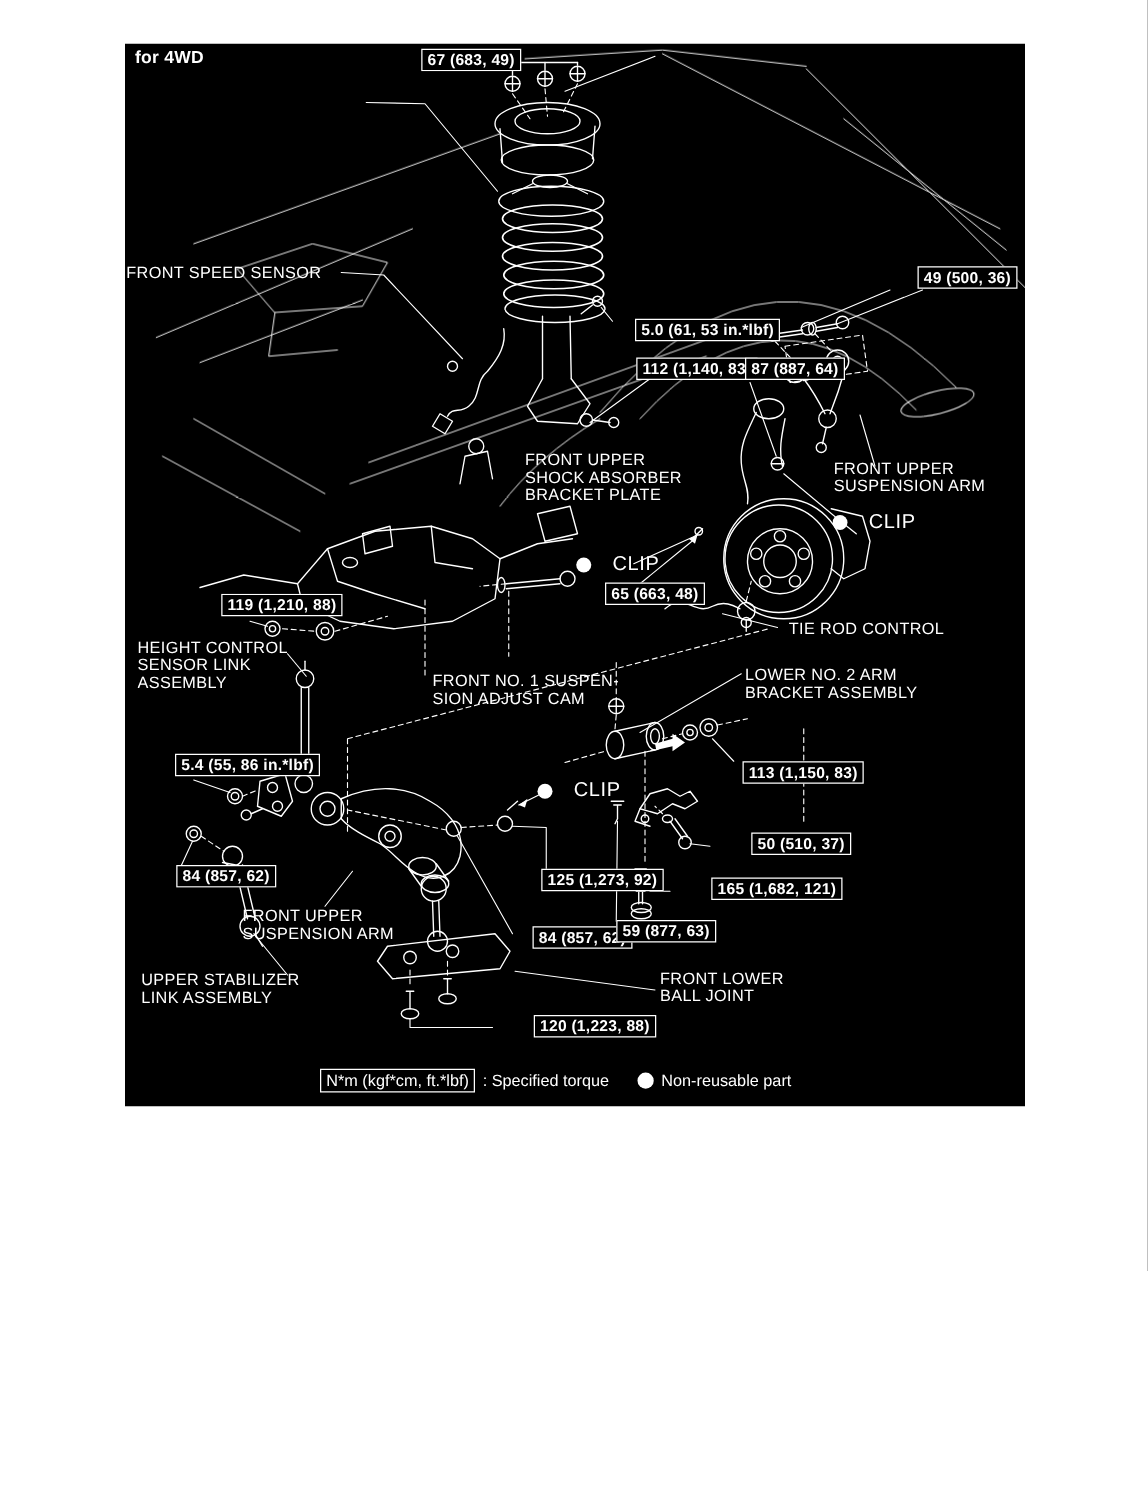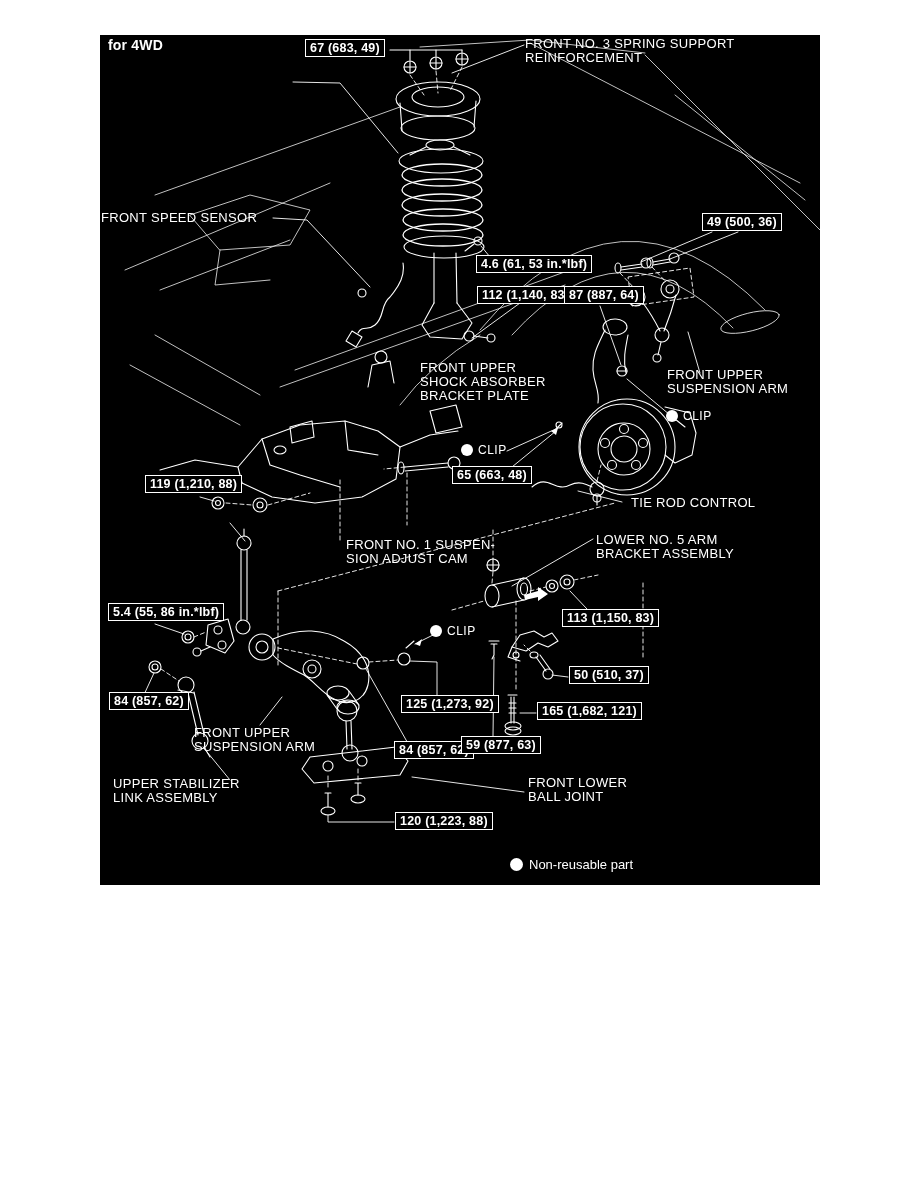--- a/index.html
+++ b/index.html
@@ -16,25 +16,25 @@
     position:absolute;left:8px;top:2px;font-size:14px;font-weight:bold;
     letter-spacing:.2px;white-space:pre-line;
   }
   .plabel{
     position:absolute;font-size:13px;line-height:14px;letter-spacing:.3px;
     white-space:pre-line;color:#fff;
   }
   .tbox{
     position:absolute;font-size:12.5px;font-weight:bold;line-height:14px;
     border:1.5px solid #fff;padding:1px 4px;background:#000;color:#fff;
-    white-space:nowrap;letter-spacing:.2px;
+    white-space:nowrap;letter-spacing:.2px;margin-left:32px;
   }
   .clip{
-    position:absolute;display:flex;align-items:center;gap:5px;
-    font-size:12px;letter-spacing:.5px;color:#fff;
+    position:absolute;display:flex;align-items:center;gap:17px;
+    font-size:16px;letter-spacing:.5px;color:#fff;
   }
   .dot{width:12px;height:12px;border-radius:50%;background:#fff;flex:0 0 auto;}
   .legend{
     position:absolute;display:flex;align-items:center;gap:6px;
     font-size:13px;color:#fff;white-space:nowrap;
   }
   .legend .lbox{border:1.5px solid #fff;padding:1px 4px;}
   .legend .dot{width:13px;height:13px;}
 </style>
 </head>
@@ -292,32 +292,33 @@
         <path d="M130,745 L103,712"></path>
         <path d="M160,690 L182,662"></path>
         <path d="M333,600 L315,609"></path>
         <polygon points="315,609 322,604 320,611" fill="#fff" stroke="none"></polygon>
         <polygon points="458,393 451,396 456,400" fill="#fff" stroke="none"></polygon>
       </g>
     </svg>
 
     <div class="variant">for 4WD</div>
 
-    <div class="plabel" style="left:425px;top:2px">FRONT NO. 3 SPRING SUPPORT
-REINFORCEMENT</div>
     <div class="plabel" style="left:1px;top:176px">FRONT SPEED SENSOR</div>
     <div class="plabel" style="left:320px;top:326px">FRONT UPPER
 SHOCK ABSORBER
 BRACKET PLATE</div>
     <div class="plabel" style="left:567px;top:333px">FRONT UPPER
 SUSPENSION ARM</div>
     <div class="plabel" style="left:531px;top:461px">TIE ROD CONTROL</div>
+    <div class="plabel" style="left:10px;top:476px">HEIGHT CONTROL
+SENSOR LINK
+ASSEMBLY</div>
     <div class="plabel" style="left:246px;top:503px">FRONT NO. 1 SUSPEN-
 SION ADJUST CAM</div>
-    <div class="plabel" style="left:496px;top:498px">LOWER NO. 5 ARM
+    <div class="plabel" style="left:496px;top:498px">LOWER NO. 2 ARM
 BRACKET ASSEMBLY</div>
     <div class="plabel" style="left:94px;top:691px">FRONT UPPER
 SUSPENSION ARM</div>
     <div class="plabel" style="left:13px;top:742px">UPPER STABILIZER
 LINK ASSEMBLY</div>
     <div class="plabel" style="left:428px;top:741px">FRONT LOWER
 BALL JOINT</div>
 
     <div class="clip" style="left:566px;top:374px">
       <span class="dot"></span>
@@ -327,34 +328,38 @@
       <span class="dot"></span>
       <span>CLIP</span>
     </div>
     <div class="clip" style="left:330px;top:589px">
       <span class="dot"></span>
       <span>CLIP</span>
     </div>
 
     <div class="tbox" style="left:205px;top:4px">67 (683, 49)</div>
     <div class="tbox" style="left:602px;top:178px">49 (500, 36)</div>
-    <div class="tbox" style="left:376px;top:220px">4.6 (61, 53 in.*lbf)</div>
+    <div class="tbox" style="left:376px;top:220px">5.0 (61, 53 in.*lbf)</div>
     <div class="tbox" style="left:377px;top:251px">112 (1,140, 83)</div>
     <div class="tbox" style="left:464px;top:251px">87 (887, 64)</div>
     <div class="tbox" style="left:352px;top:431px">65 (663, 48)</div>
     <div class="tbox" style="left:45px;top:440px">119 (1,210, 88)</div>
     <div class="tbox" style="left:462px;top:574px">113 (1,150, 83)</div>
     <div class="tbox" style="left:8px;top:568px">5.4 (55, 86 in.*lbf)</div>
     <div class="tbox" style="left:469px;top:631px">50 (510, 37)</div>
     <div class="tbox" style="left:9px;top:657px">84 (857, 62)</div>
     <div class="tbox" style="left:301px;top:660px">125 (1,273, 92)</div>
     <div class="tbox" style="left:437px;top:667px">165 (1,682, 121)</div>
     <div class="tbox" style="left:294px;top:706px">84 (857, 62)</div>
     <div class="tbox" style="left:361px;top:701px">59 (877, 63)</div>
     <div class="tbox" style="left:295px;top:777px">120 (1,223, 88)</div>
 
+    <div class="legend" style="left:156px;top:820px">
+      <span class="lbox">N*m (kgf*cm, ft.*lbf)</span>
+      <span>: Specified torque</span>
+    </div>
     <div class="legend" style="left:410px;top:822px">
       <span class="dot"></span>
       <span>Non-reusable part</span>
     </div>
 
   </div>
 </div>
 
 </body></html>

